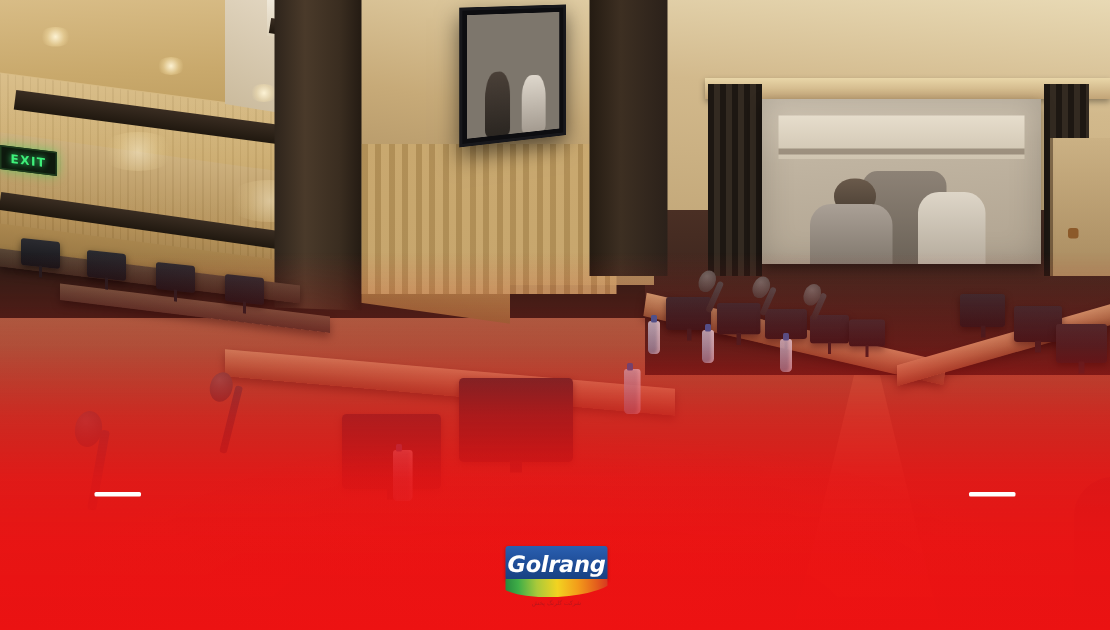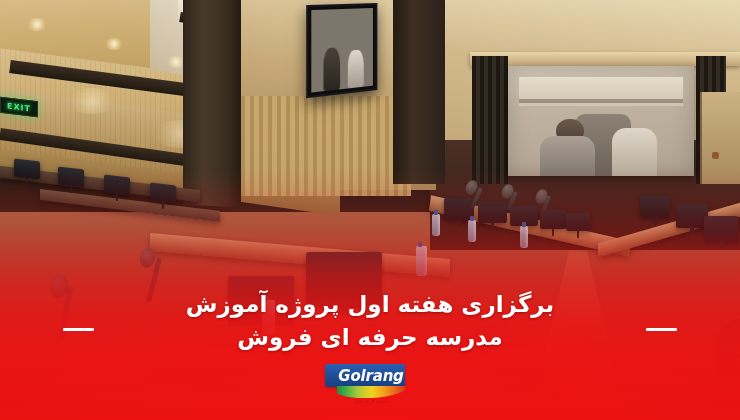--- a/index.html
+++ b/index.html
@@ -370,21 +370,20 @@
     width: 68px; height: 44px;
     text-align: center;
   }
   .logo-box {
     position: relative;
     width: 68px; height: 23px;
     background: linear-gradient(180deg,#2a5fb0 0%,#1e4c96 55%,#17407f 100%);
     border-radius: 2px;
     display: flex; align-items: center; justify-content: center;
     box-shadow: 0 1px 2px rgba(0,0,0,.25);
-    padding-left: 12px;
   }
   .logo-box span {
     color: #fff;
     font-size: 15px;
     font-weight: 700;
     font-style: italic;
     letter-spacing: -0.2px;
     direction: ltr;
     font-family: "DejaVu Sans", "Liberation Sans", sans-serif;
   }
@@ -583,24 +582,20 @@
     <div class="mic-head" style="left:140px; top:248px; width:15px; height:20px; transform:rotate(14deg)"></div>
     <div class="mic" style="left:58px;  top:286px; height:54px; width:6px; transform:rotate(10deg)"></div>
     <div class="mic-head" style="left:50px;  top:274px; width:18px; height:24px; transform:rotate(10deg)"></div>
     <div class="bottle" style="left:262px; top:300px; width:13px; height:34px;"></div>
     <div class="bottle" style="left:416px; top:246px; width:11px; height:30px;"></div>
   </div>
 
   <div class="red-wash"></div>
   <div class="red-wash-2"></div>
 
-  <div class="caption">
-    <div class="cap-line">برگزاری هفته اول پروژه آموزش</div>
-    <div class="cap-line">مدرسه حرفه ای فروش</div>
-  </div>
   <div class="dash dash-left"></div>
   <div class="dash dash-right"></div>
 
   <div class="logo">
     <div class="logo-box">
       <span>Golrang</span>
     </div>
     <div class="logo-swoosh">
         <i></i>
       </div>

